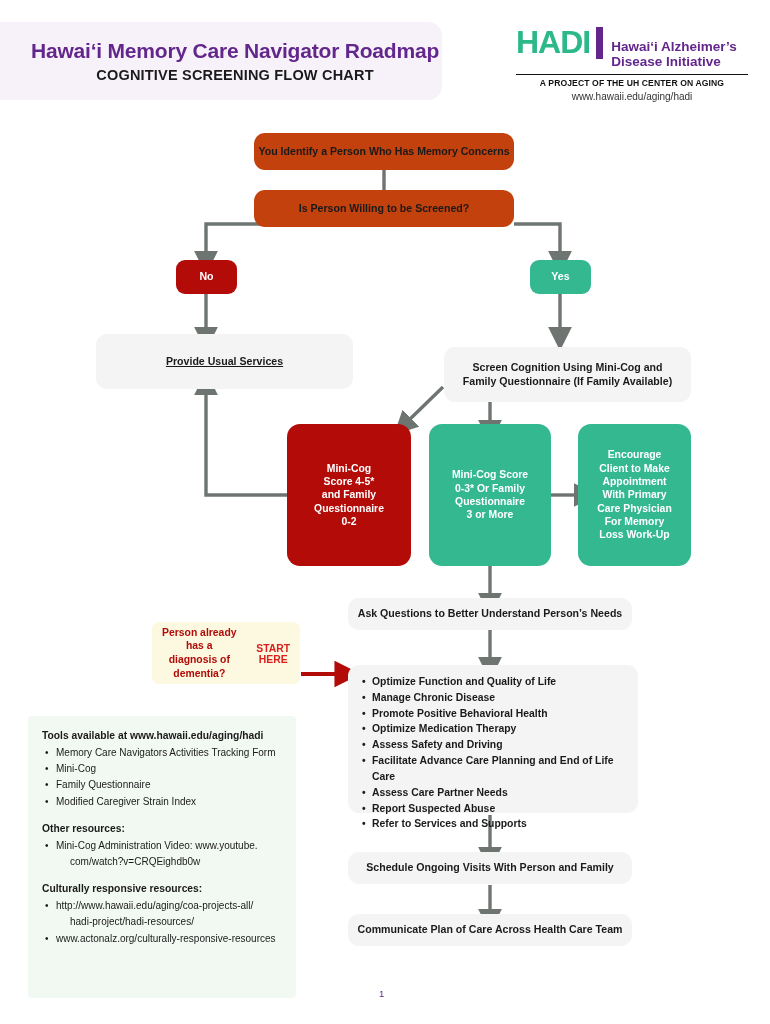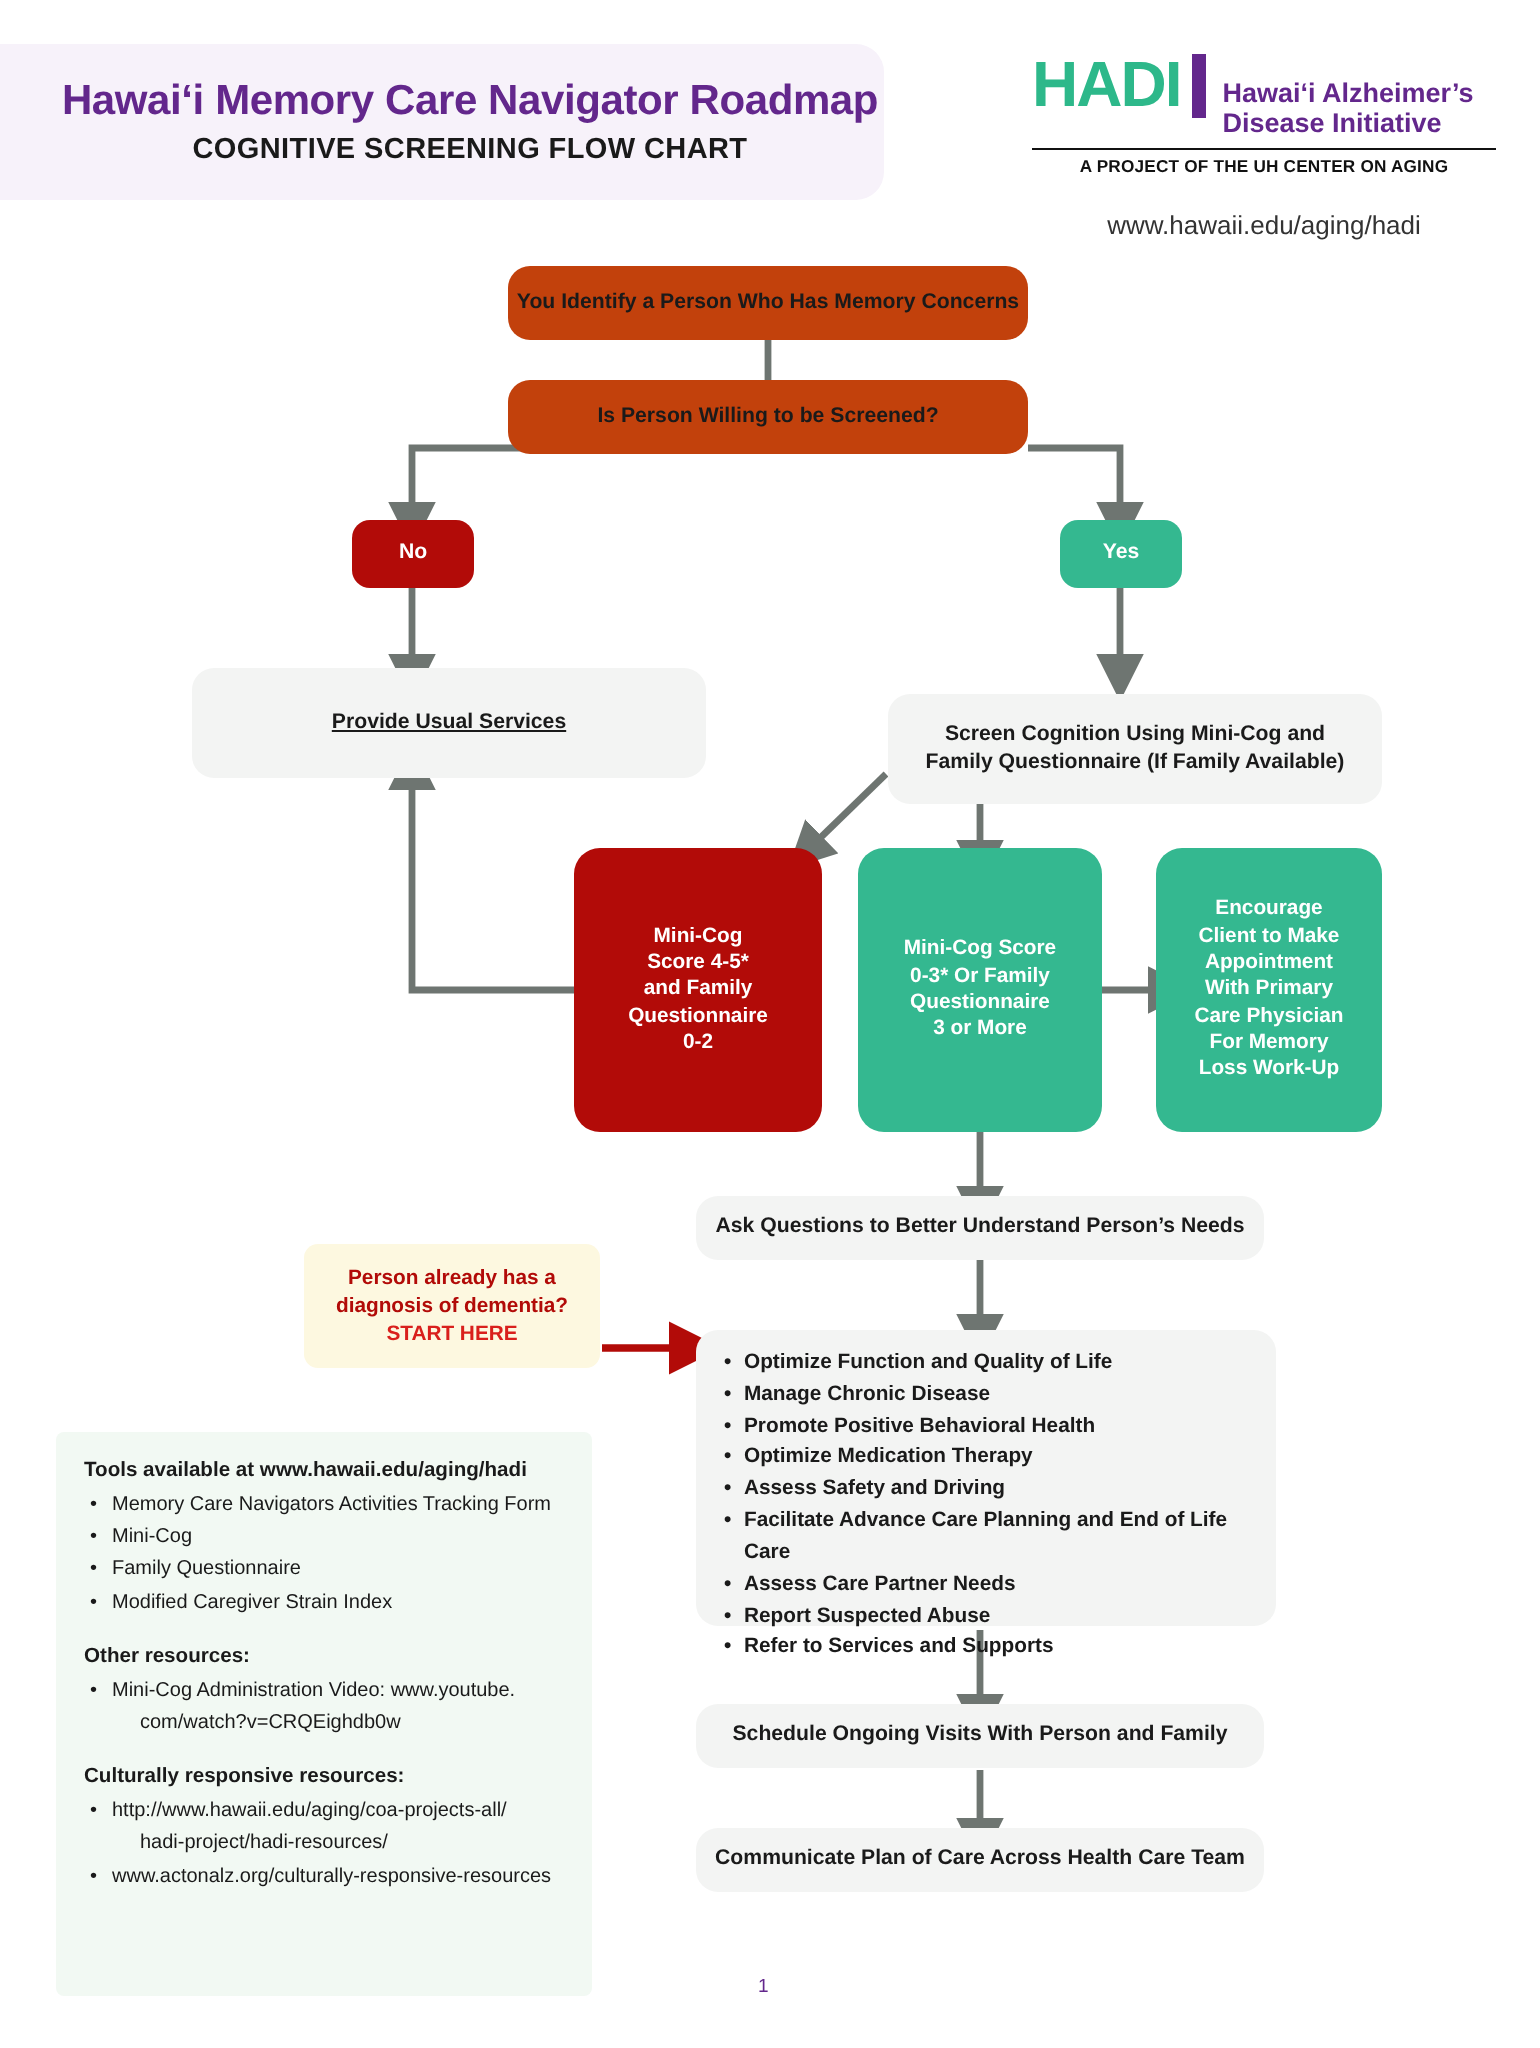--- a/index.html
+++ b/index.html
@@ -83,22 +83,22 @@
     margin: 5px 0 3px 0;
   }
   #logo-project {
     color: #111;
     font-size: 8.6px;
     font-weight: bold;
     letter-spacing: 0.1px;
   }
   #logo-url {
     color: #333;
-    font-size: 13px;
-    margin-top: 17px;
+    font-size: 10px;
+    margin-top: 3px;
   }
 
   
   .node {
     position: absolute;
     display: flex;
     align-items: center;
     justify-content: center;
     text-align: center;
     font-weight: bold;
@@ -135,21 +135,21 @@
   .arrow-svg { position: absolute; overflow: visible; }
 
   
   #start-here-box {
     position: absolute;
     left: 152px; top: 622px;
     width: 148px; height: 62px;
     background: #FDF8E0;
     border-radius: 7px;
     display: flex;
-    flex-direction: column;
+    flex-direction: row;
     align-items: center;
     justify-content: center;
     text-align: center;
   }
   #start-here-q {
     color: #B20B08;
     font-size: 10.4px;
     font-weight: bold;
     line-height: 1.3;
   }

